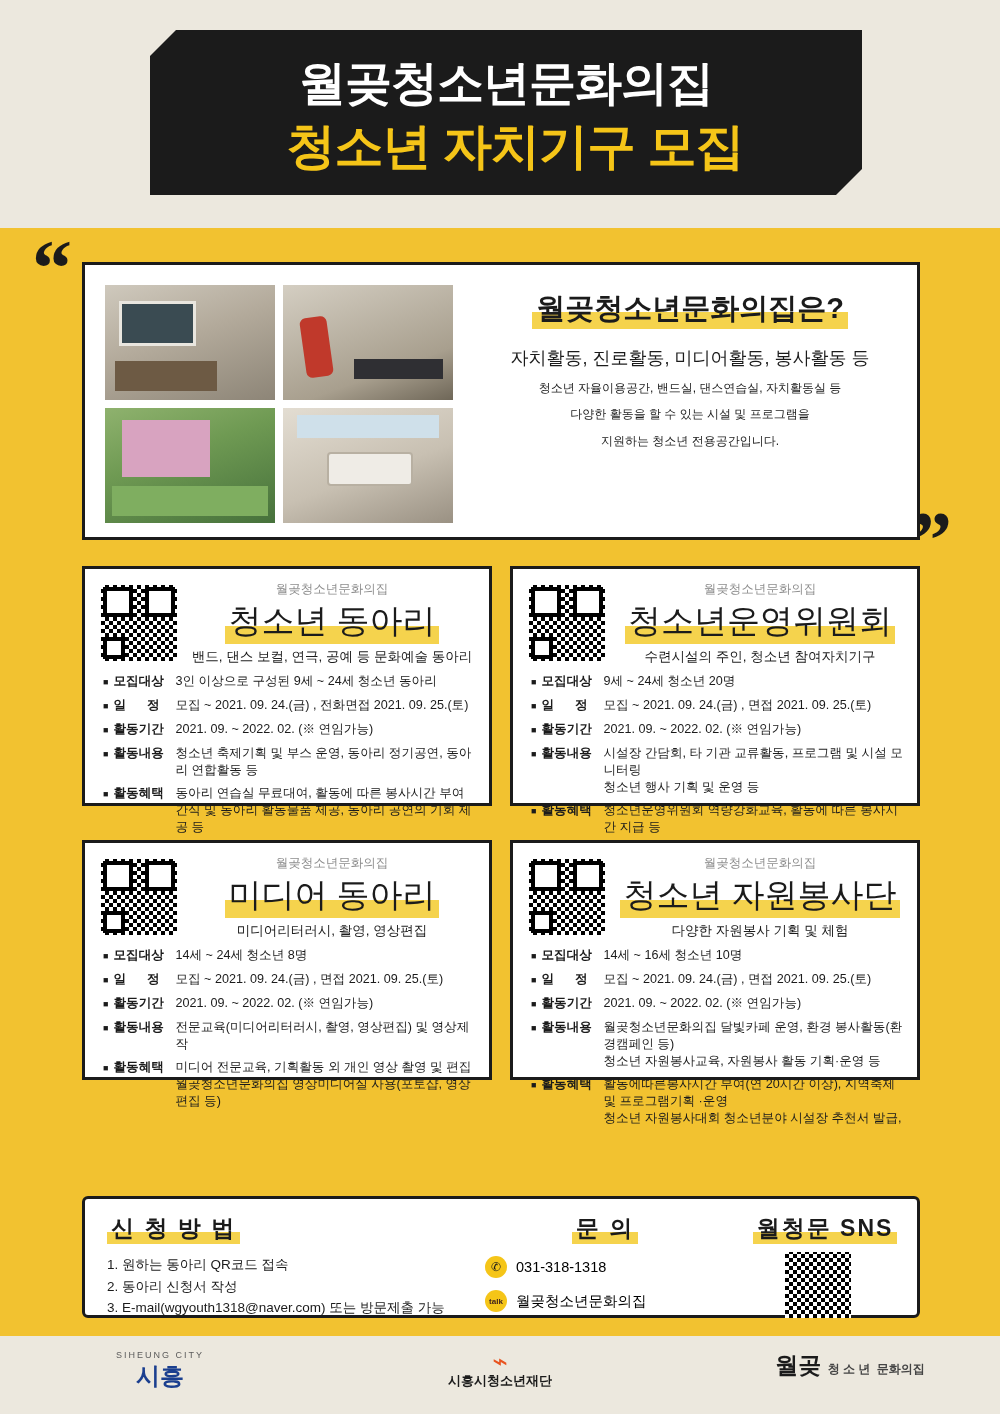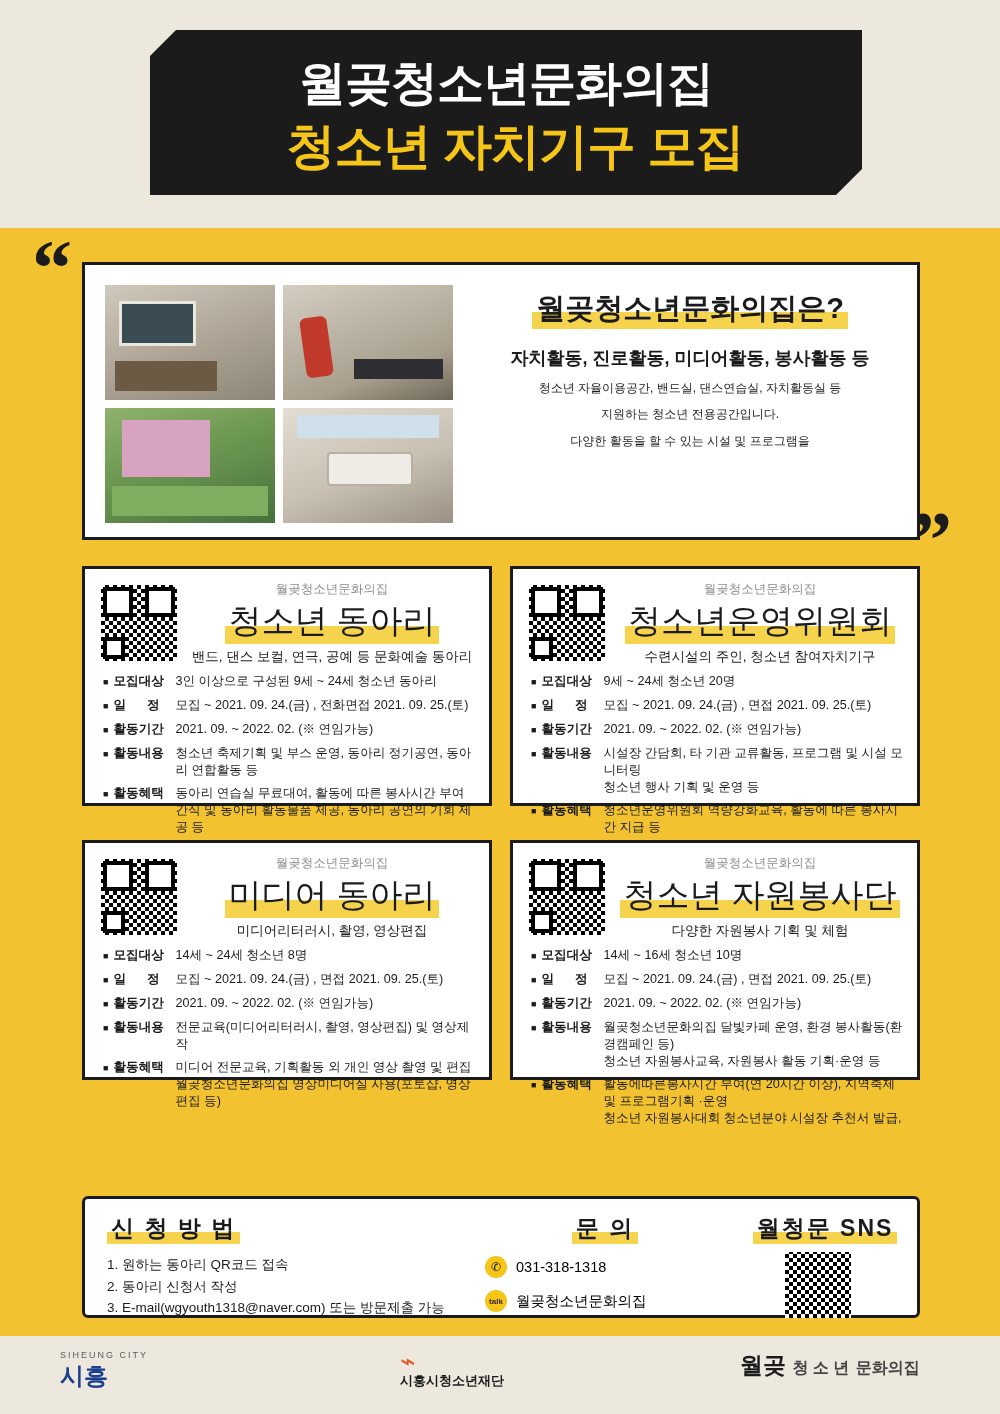--- a/index.html
+++ b/index.html
@@ -65,21 +65,21 @@
   .p4 { background: linear-gradient(160deg,#e3ddd2 0%,#c8c0b2 55%,#9a9183 100%); }
   .p4::before { content:""; position:absolute; left:26%; top:38%; width:48%; height:26%; background:#efece6; border:2px solid #b8b0a2; border-radius:4px; }
   .p4::after { content:""; position:absolute; left:8%; top:6%; width:84%; height:20%; background:#cfe0ea; }
   .intro-right { position: absolute; left: 390px; top: 24px; width: 430px; text-align: center; }
   .intro-head {
     display: inline-block; font-size: 29px; font-weight: bold; color: #1b1b1b;
     background: linear-gradient(transparent 58%, #f5d34d 58%);
     padding: 0 4px; margin-bottom: 16px;
   }
   .intro-body p { margin: 0 0 9px 0; font-size: 12px; color: #1b1b1b; line-height: 1.45; }
-  .intro-body .big { font-size: 18px; font-weight: bold; }
+  .intro-body .big { font-size: 18px; font-weight: normal; }
   
   .card {
     position: absolute; width: 410px; height: 240px;
     background: #ffffff; border: 3px solid #1b1b1b;
   }
   .card-1 { left: 82px; top: 566px; }
   .card-2 { left: 510px; top: 566px; }
   .card-3 { left: 82px; top: 840px; }
   .card-4 { left: 510px; top: 840px; }
   .qr {
@@ -142,30 +142,30 @@
       repeating-linear-gradient(90deg,#000 0 4px,#fff 4px 8px),
       repeating-linear-gradient(0deg,#000 0 4px,#fff 4px 8px);
     background-blend-mode: difference; background-color:#fff;
   }
   .center-head { text-align: center; }
   
   .footer {
     position: absolute; left: 0; top: 1336px; width: 1000px; height: 78px;
     background: #ece8de;
   }
-  .logo { position: absolute; top: 14px; text-align: left; color: #1b1b1b; }
+  .logo { position: absolute; top: 14px; text-align: center; color: #1b1b1b; }
   .logo-1 { left: 60px; width: 200px; }
   .logo-2 { left: 400px; width: 200px; }
   .logo-3 { left: 740px; width: 220px; }
   .logo-cap { font-size: 9px; letter-spacing: 2px; color: #5b5b5b; }
   .logo-main { font-size: 24px; font-weight: bold; color: #1b3f8f; }
   .logo-main2 { font-size: 13px; font-weight: bold; color: #1b1b1b; }
   .logo-swoosh { font-size: 26px; color: #e8531f; line-height: 22px; }
   .logo-moon { font-size: 23px; font-weight: bold; color: #1b1b1b; }
-  .logo-moon small { font-size: 16px; color: #444; }
+  .logo-moon small { font-size: 12px; color: #444; }
 </style>
 </head>
 <body>
 
 <div class="top-band"></div>
 <div class="title-block">
   <div class="title-line1">월곶청소년문화의집</div>
   <div class="title-line2">청소년 자치기구 모집</div>
 </div>
 
@@ -177,22 +177,22 @@
     <div class="photo p1"></div>
     <div class="photo p2"></div>
     <div class="photo p3"></div>
     <div class="photo p4"></div>
   </div>
   <div class="intro-right">
     <div class="intro-head">월곶청소년문화의집은?</div>
     <div class="intro-body">
       <p class="big">자치활동, 진로활동, 미디어활동, 봉사활동 등</p>
       <p>청소년 자율이용공간, 밴드실, 댄스연습실, 자치활동실 등</p>
+      <p>다양한 활동을 할 수 있는 시설 및 프로그램을</p>
       <p>지원하는 청소년 전용공간입니다.</p>
-      <p>다양한 활동을 할 수 있는 시설 및 프로그램을</p>
     </div>
   </div>
 </div>
 
 <div class="card card-1">
   <div class="qr">
       <span class="qr-b"></span>
     </div>
   <div class="card-head center">
     <div class="card-sub">월곶청소년문화의집</div>

